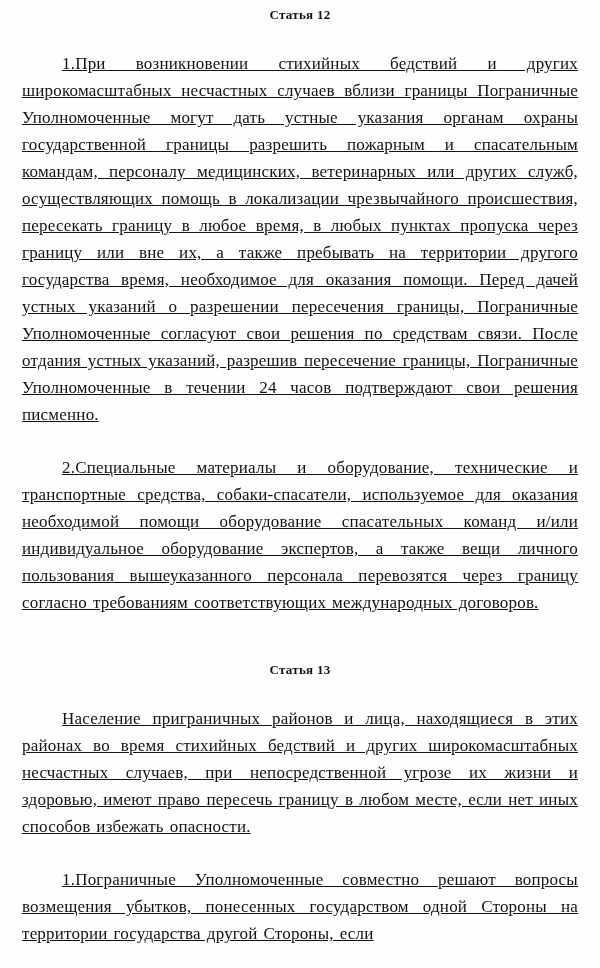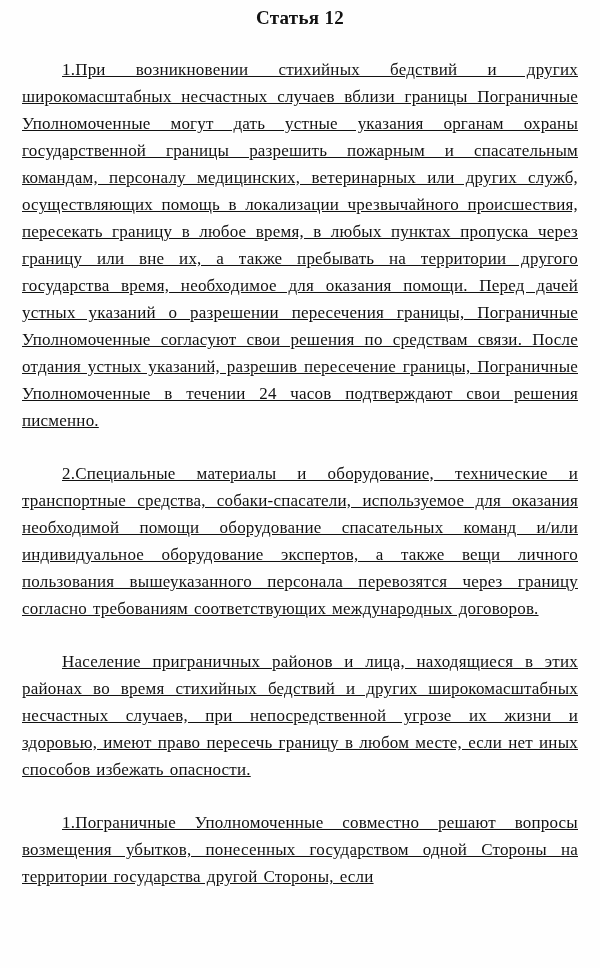--- a/index.html
+++ b/index.html
@@ -19,21 +19,21 @@
     padding: 7px 22px 0 22px;
     background: #fefefe;
     font-family: "Liberation Serif", "DejaVu Serif", serif;
     color: #121212;
     font-size: 17px;
   }
   .article-heading {
     margin: 0 0 27px 0;
     text-align: center;
     font-weight: bold;
-    font-size: 19px;
+    font-size: 13px;
     letter-spacing: 0.3px;
   }
   .article-heading.spaced {
     margin-top: 46px;
   }
   .para {
     margin: 0 0 26px 0;
     text-align: justify;
     text-indent: 40px;
     line-height: 27px;
@@ -49,19 +49,20 @@
 <body>
 
 <div class="page">
 
   <h2 class="article-heading">Статья 12</h2>
 
   <p class="para">1.При возникновении стихийных бедствий и других широкомасштабных несчастных случаев вблизи границы Пограничные Уполномоченные могут дать устные указания органам охраны государственной границы разрешить пожарным и спасательным командам, персоналу медицинских, ветеринарных или других служб, осуществляющих помощь в локализации чрезвычайного происшествия, пересекать границу в любое время, в любых пунктах пропуска через границу или вне их, а также пребывать на территории другого государства время, необходимое для оказания помощи. Перед дачей устных указаний о разрешении пересечения границы, Пограничные Уполномоченные согласуют свои решения по средствам связи. После отдания устных указаний, разрешив пересечение границы, Пограничные Уполномоченные в течении 24 часов подтверждают свои решения писменно.</p>
 
   <p class="para">2.Специальные материалы и оборудование, технические и транспортные средства, собаки-спасатели, используемое для оказания необходимой помощи оборудование спасательных команд и/или индивидуальное оборудование экспертов, а также вещи личного пользования вышеуказанного персонала перевозятся через границу согласно требованиям соответствующих международных договоров.</p>
 
+  <h2 class="article-heading spaced">Статья 13</h2>
 
   <p class="para">Население приграничных районов и лица, находящиеся в этих районах во время стихийных бедствий и других широкомасштабных несчастных случаев, при непосредственной угрозе их жизни и здоровью, имеют право пересечь границу в любом месте, если нет иных способов избежать опасности.</p>
 
 
   <p class="para">1.Пограничные Уполномоченные совместно решают вопросы возмещения убытков, понесенных государством одной Стороны на территории государства другой Стороны, если</p>
 
 </div>
 
 </body></html>

